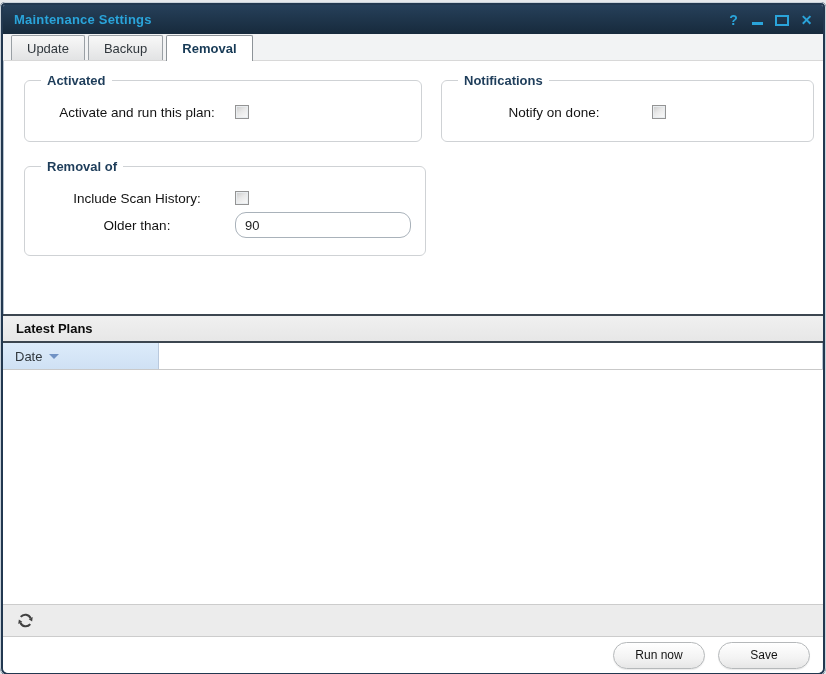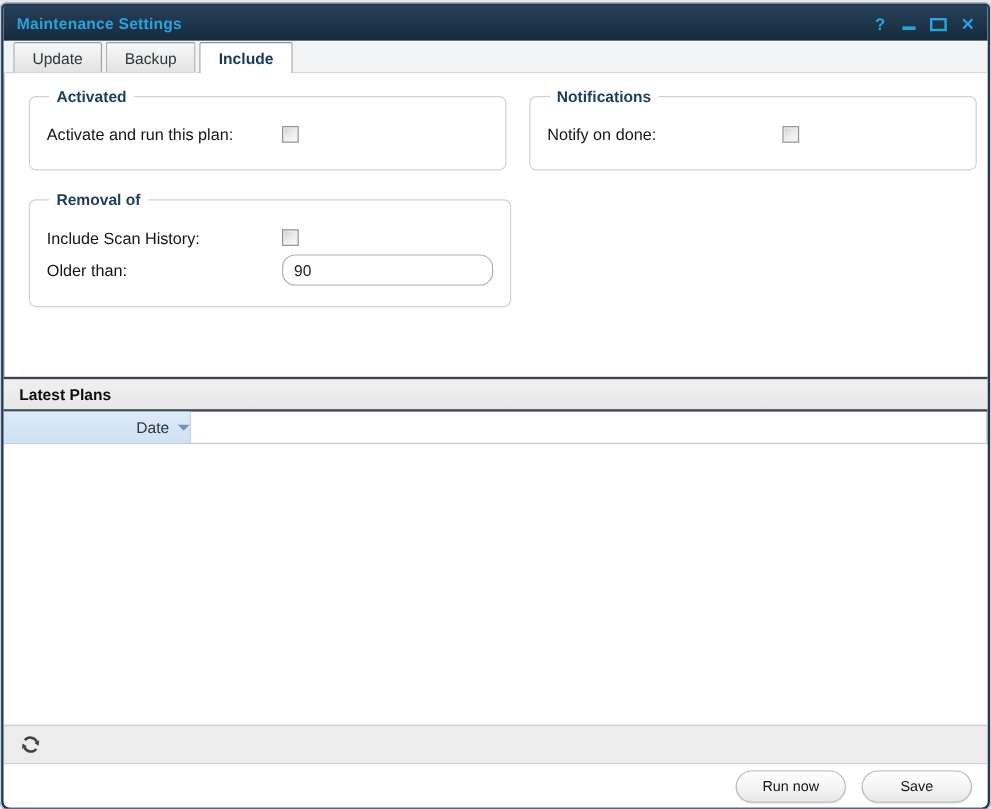--- a/index.html
+++ b/index.html
@@ -74,21 +74,21 @@
   fieldset legend{
     font-size:13px;font-weight:bold;color:#1e3d5a;
     padding:0 6px;margin-left:2px;
   }
   .fs-activated{width:398px;height:69px;}
   .fs-notifications{flex:1;height:69px;}
   .fs-removal{width:398px;height:97px;margin-top:17px;}
   .f-row{display:flex;align-items:center;height:24px;}
   .f-row.first{margin-top:12px;}
   .f-row + .f-row{margin-top:3px;}
-  .f-label{width:196px;font-size:13.5px;color:#131313;flex:0 0 196px;}
+  .f-label{width:196px;font-size:13.5px;color:#131313;flex:0 0 196px;text-align:center;}
   .checkbox{
     width:14px;height:14px;box-sizing:border-box;
     border:1px solid #949494;
     background:linear-gradient(145deg,#c9c9c9 0%,#e9e9e9 45%,#fbfbfb 100%);
     box-shadow:inset 0 0 0 1px #e9edf0;
     cursor:pointer;
   }
   .text-input{
     box-sizing:border-box;width:176px;height:23px;
     border:1px solid #a9b2ba;border-radius:11px;
@@ -110,21 +110,20 @@
     flex:0 0 27px;height:27px;display:flex;
     border-bottom:1px solid #c9c9c9;box-sizing:border-box;
     font-size:13px;color:#30373d;
   }
   .col-date{
     width:156px;flex:0 0 156px;box-sizing:border-box;
     background:linear-gradient(#dcebfa,#cfe1f4);
     border-right:1px solid #b9c9dd;
     display:flex;align-items:center;padding-left:12px;gap:7px;
     cursor:pointer;
-    justify-content:flex-end;
   }
   .col-info{
     flex:1;background:linear-gradient(#f7fafd,#ebf2f9);
     display:flex;align-items:center;padding-left:10px;
     cursor:pointer;
   }
   .sort-arrow{
     width:0;height:0;display:inline-block;
     border-left:5px solid transparent;border-right:5px solid transparent;
     border-top:5px solid #7092c4;margin-top:1px;
@@ -174,21 +173,21 @@
         </span>
       <span class="wc">
           <span>✕</span>
         </span>
     </span>
   </div>
 
   <div class="tabstrip">
     <div class="tab">Update</div>
     <div class="tab">Backup</div>
-    <div class="tab active">Include</div>
+    <div class="tab active">Removal</div>
   </div>
 
   <div class="content">
     <div class="fs-row">
 
       <fieldset class="fs-activated">
         <legend>Activated</legend>
         <div class="f-row first">
           <span class="f-label">Activate and run this plan:</span>
           <span class="checkbox"></span>

